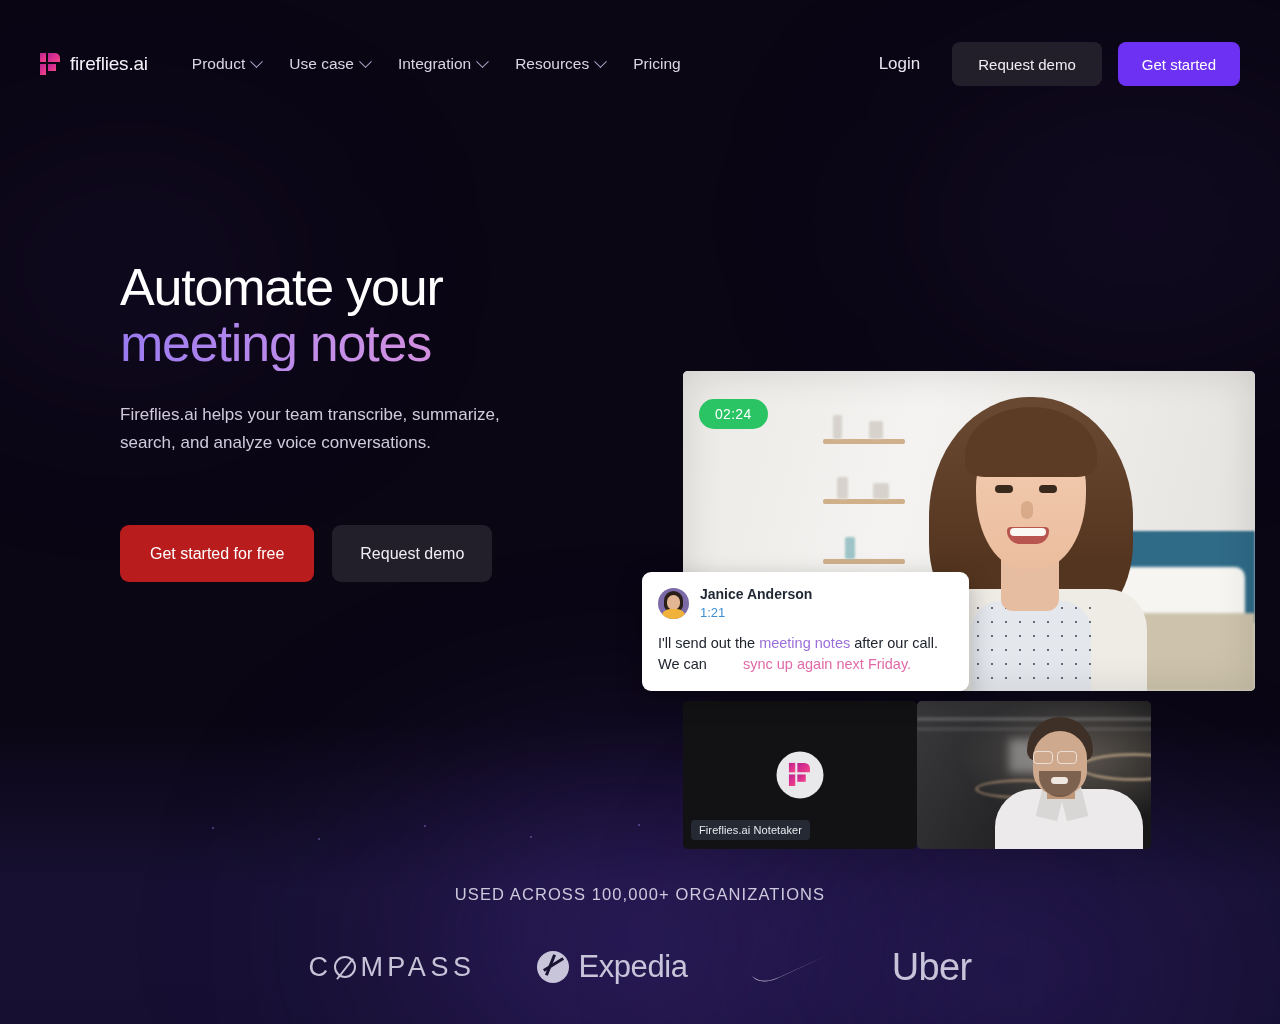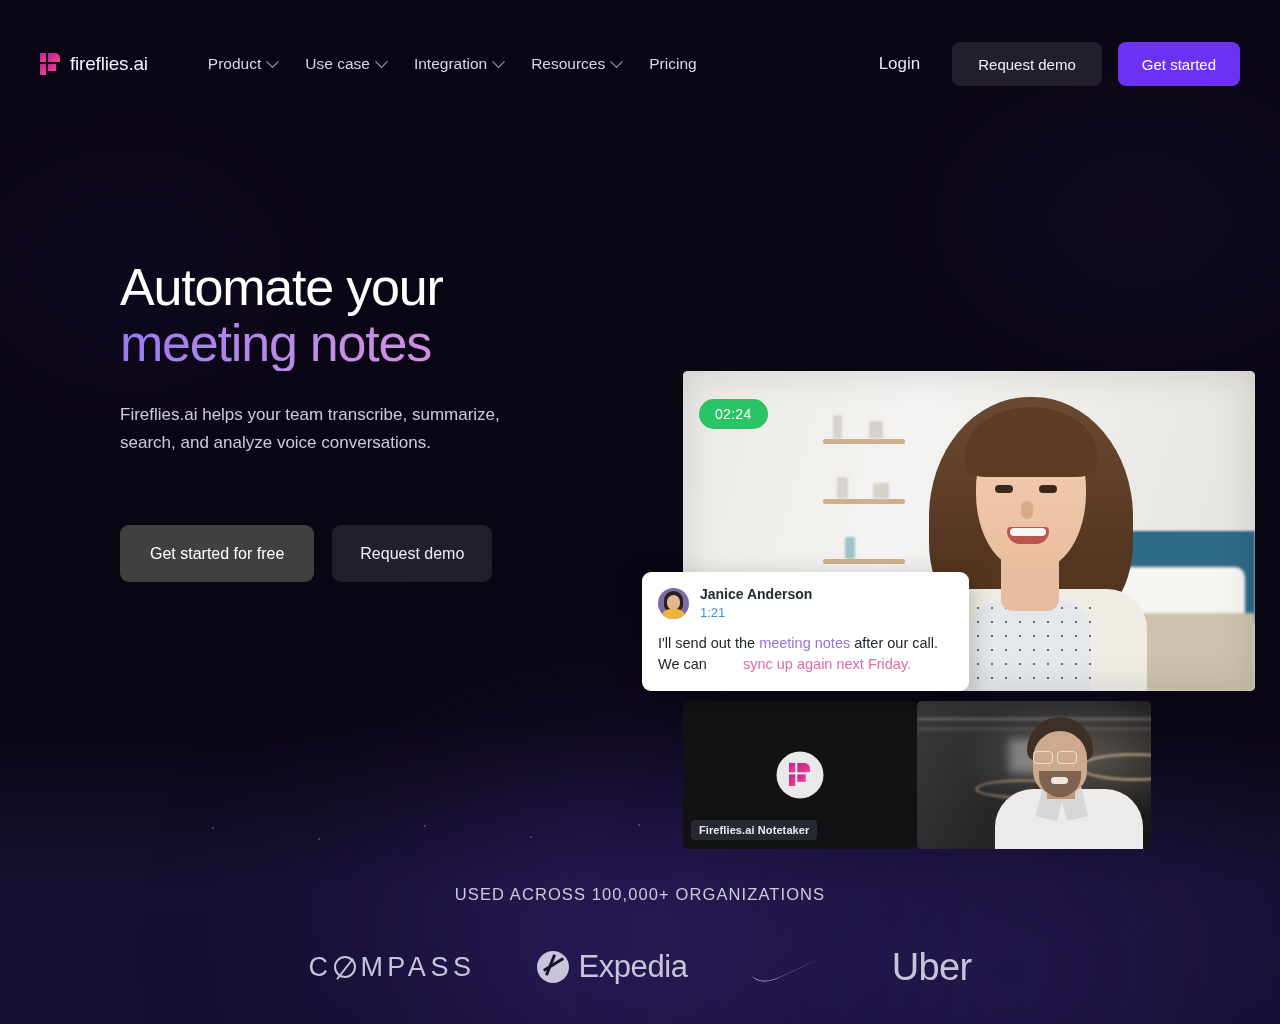--- a/index.html
+++ b/index.html
@@ -70,21 +70,20 @@
     width: 1280px;
     height: 1024px;
   }
 
   
   #navbar {
     height: 128px;
     display: flex;
     align-items: center;
     padding: 0 40px;
-    gap: 16px;
   }
   #brand {
     display: flex;
     align-items: center;
     gap: 10px;
     margin-right: 44px;
   }
   #brand .brand-text {
     font-size: 19px;
     letter-spacing: -0.2px;
@@ -191,21 +190,21 @@
     line-height: 1.65;
     color: #cfcbdd;
     max-width: 430px;
   }
   #hero-ctas {
     margin-top: 68px;
     display: flex;
     gap: 18px;
   }
   #cta-get-started {
-    background: #404040;
+    background: #b91c1c;
     color: #fff;
     font-size: 16px;
     height: 57px;
     padding: 0 30px;
     border-radius: 9px;
   }
   #cta-request-demo {
     background: #221f2b;
     color: #efeef4;
     font-size: 16px;
@@ -379,21 +378,20 @@
   .hl-purple { color: #9b6fd8; }
   .hl-pink { color: #e06aa8; margin-left: 32px; }
 
   
   #tiles {
     position: absolute;
     left: 683px;
     top: 573px;
     width: 468px;
     display: flex;
-    font-weight: bold;
   }
   .tile {
     width: 279px;
     height: 148px;
     border-radius: 5px;
     overflow: hidden;
     position: relative;
   }
   #tile-notetaker { background: #121214; }
   #tile-notetaker .nt-circle {

